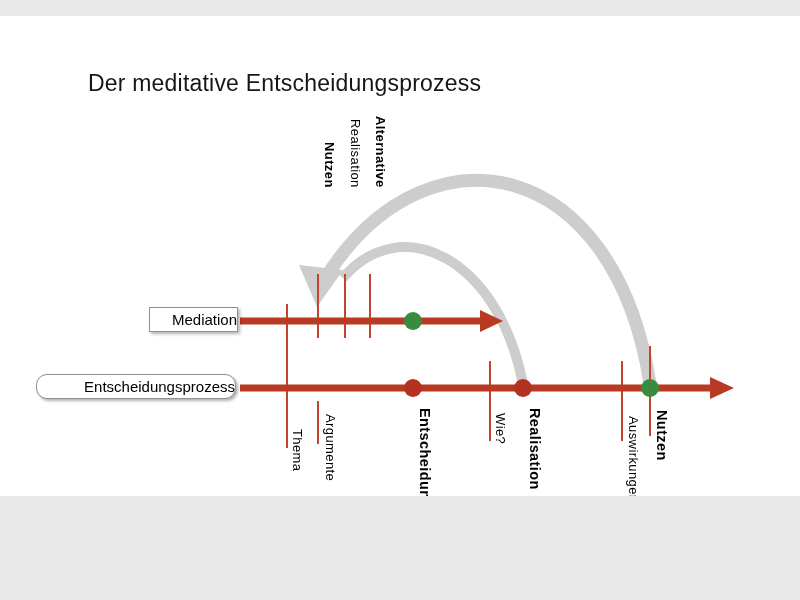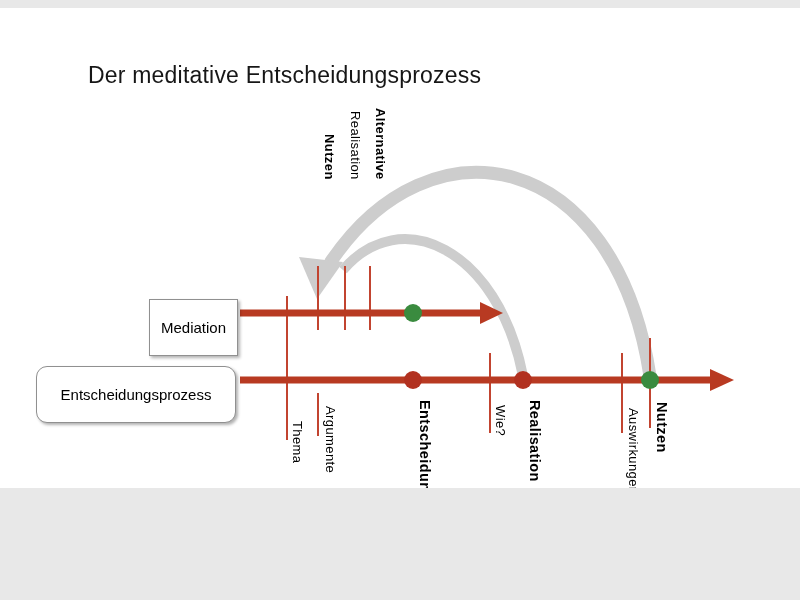--- a/index.html
+++ b/index.html
@@ -6,40 +6,40 @@
     --arrow_red:#b83a22;
     --tick_red:#c24430;
     --dot_red:#b23120;
     --dot_green:#3a8b3f;
     --arc_gray:#cdcdcd;
     --box_border:#909090;
   }
   html,body{margin:0;padding:0;background:#e8e8e8;}
   .slide{
     position:relative;width:800px;height:480px;background:#ffffff;
-    font-family:"Liberation Sans",sans-serif;overflow:hidden;margin:8px auto;
+    font-family:"Liberation Sans",sans-serif;overflow:hidden;margin:16px auto;
   }
   .title{
     position:absolute;left:88px;top:54px;font-size:23px;color:#161616;
     letter-spacing:0.2px;
   }
   svg.layer{position:absolute;left:0;top:0;}
   .arc{fill:none;stroke:var(--arc_gray);stroke-linecap:butt;}
   .arc-big{stroke-width:13px;}
   .arc-small{stroke-width:10px;}
   .arc-head{fill:var(--arc_gray);}
   .tick{stroke:var(--tick_red);stroke-width:2px;}
   .axis-line{stroke:var(--arrow_red);stroke-width:7px;}
   .axis-head{fill:var(--arrow_red);}
   .dot-red{fill:var(--dot_red);}
   .dot-green{fill:var(--dot_green);}
   .label-box{
     position:absolute;background:#fff;border:1px solid var(--box_border);
     box-shadow:2px 2px 3px rgba(0,0,0,0.3);
-    font-size:15px;color:#000;text-align:center;padding:19px 0;
+    font-size:15px;color:#000;text-align:right;padding:3px 0;
   }
   .mediation-box{left:149px;top:291px;width:87px;}
   .process-box{left:36px;top:358px;width:198px;border-radius:11px;}
   .vlabel{
     position:absolute;writing-mode:vertical-rl;font-size:13px;color:#000;
     white-space:nowrap;letter-spacing:0.4px;line-height:17px;
   }
   .vlabel.bold{font-weight:bold;}
   .vlabel.big{font-weight:bold;font-size:14.5px;}
 </style>

